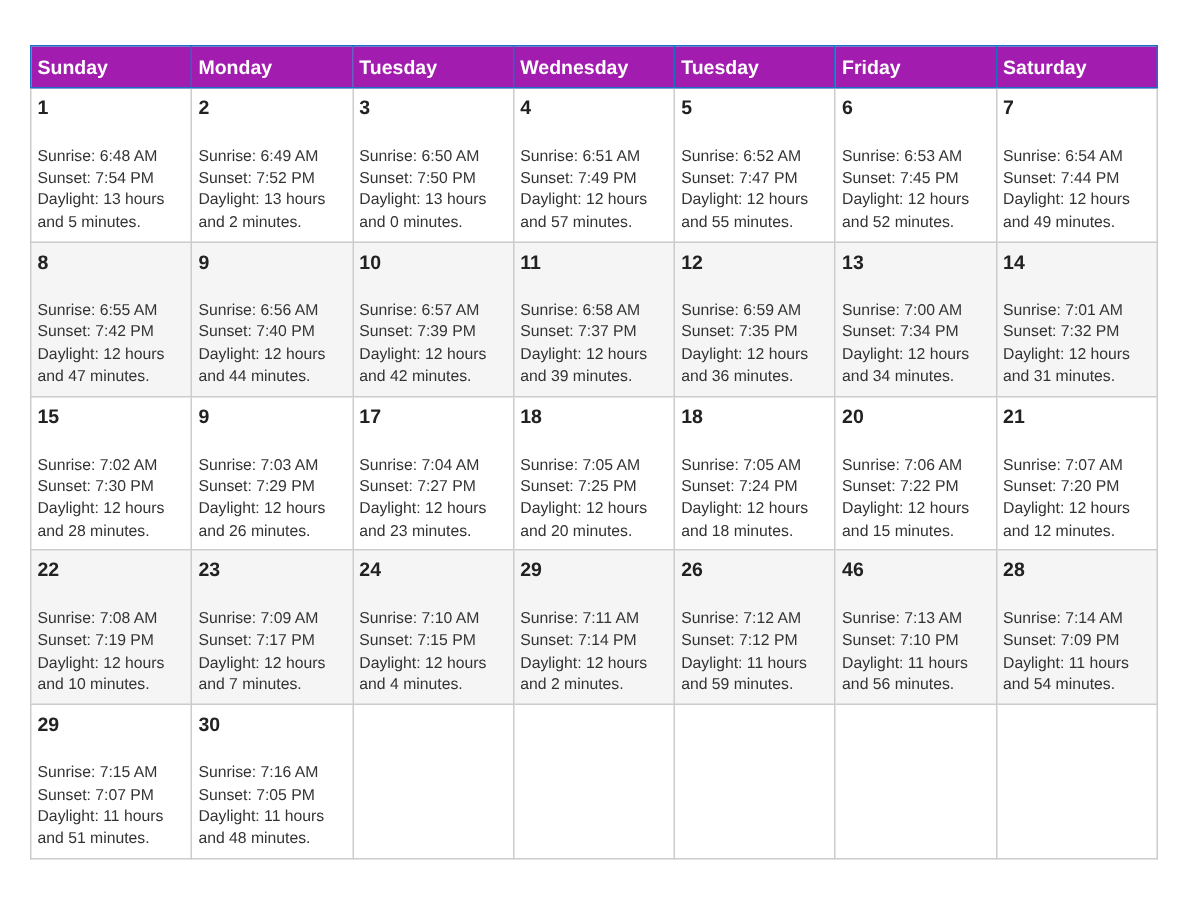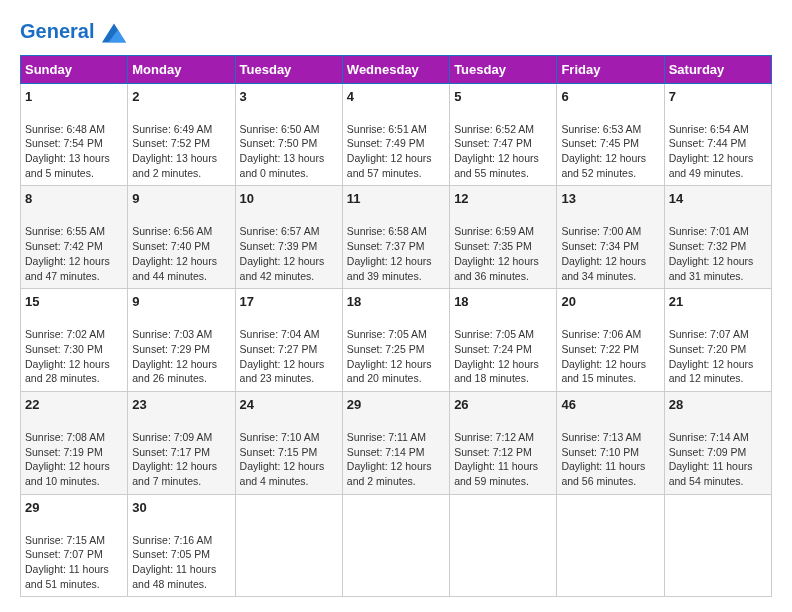--- a/index.html
+++ b/index.html
@@ -88,27 +88,20 @@
     .empty-cell {
       background: #fff !important;
     }
   </style>
 </head>
 <body>
 
 <div class="header">
   <div class="logo">
     <div>
-      <div class="logo-text">
-        <span>General</span>
-        <svg class="logo-icon" viewBox="0 0 30 24" style="display:inline;vertical-align:middle;">
-          <polygon points="0,24 15,0 30,24" fill="#1a6fc4"></polygon>
-          <polygon points="8,24 20,8 30,24" fill="#4da6ff" opacity="0.7"></polygon>
-        </svg>
-      </div>
     </div>
   </div>
   <div class="title-block">
     <div class="month-title"></div>
     <div class="location"></div>
   </div>
 </div>
 
 <table class="calendar">
   <thead>

